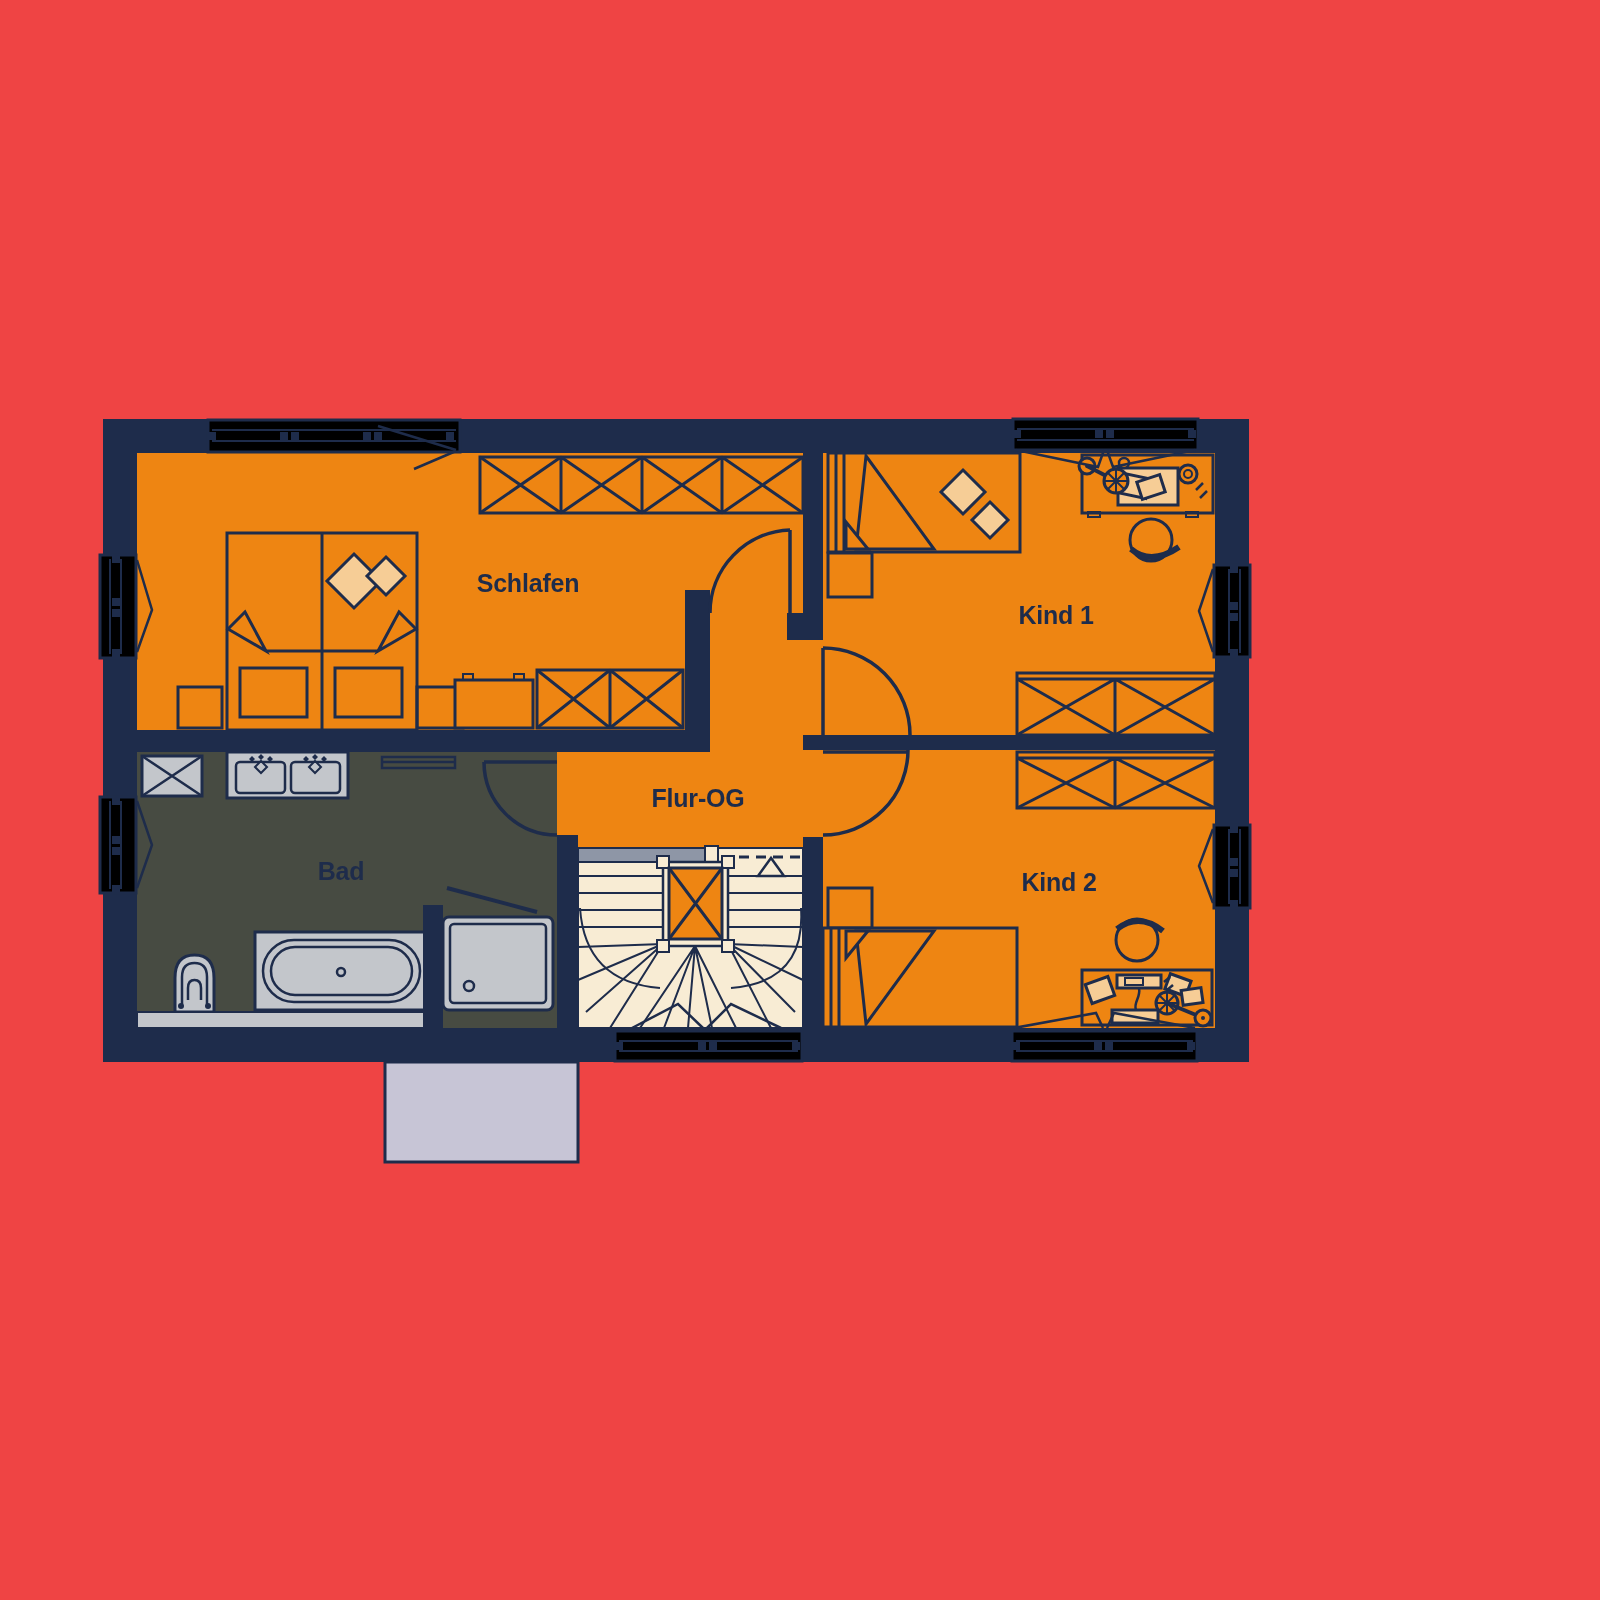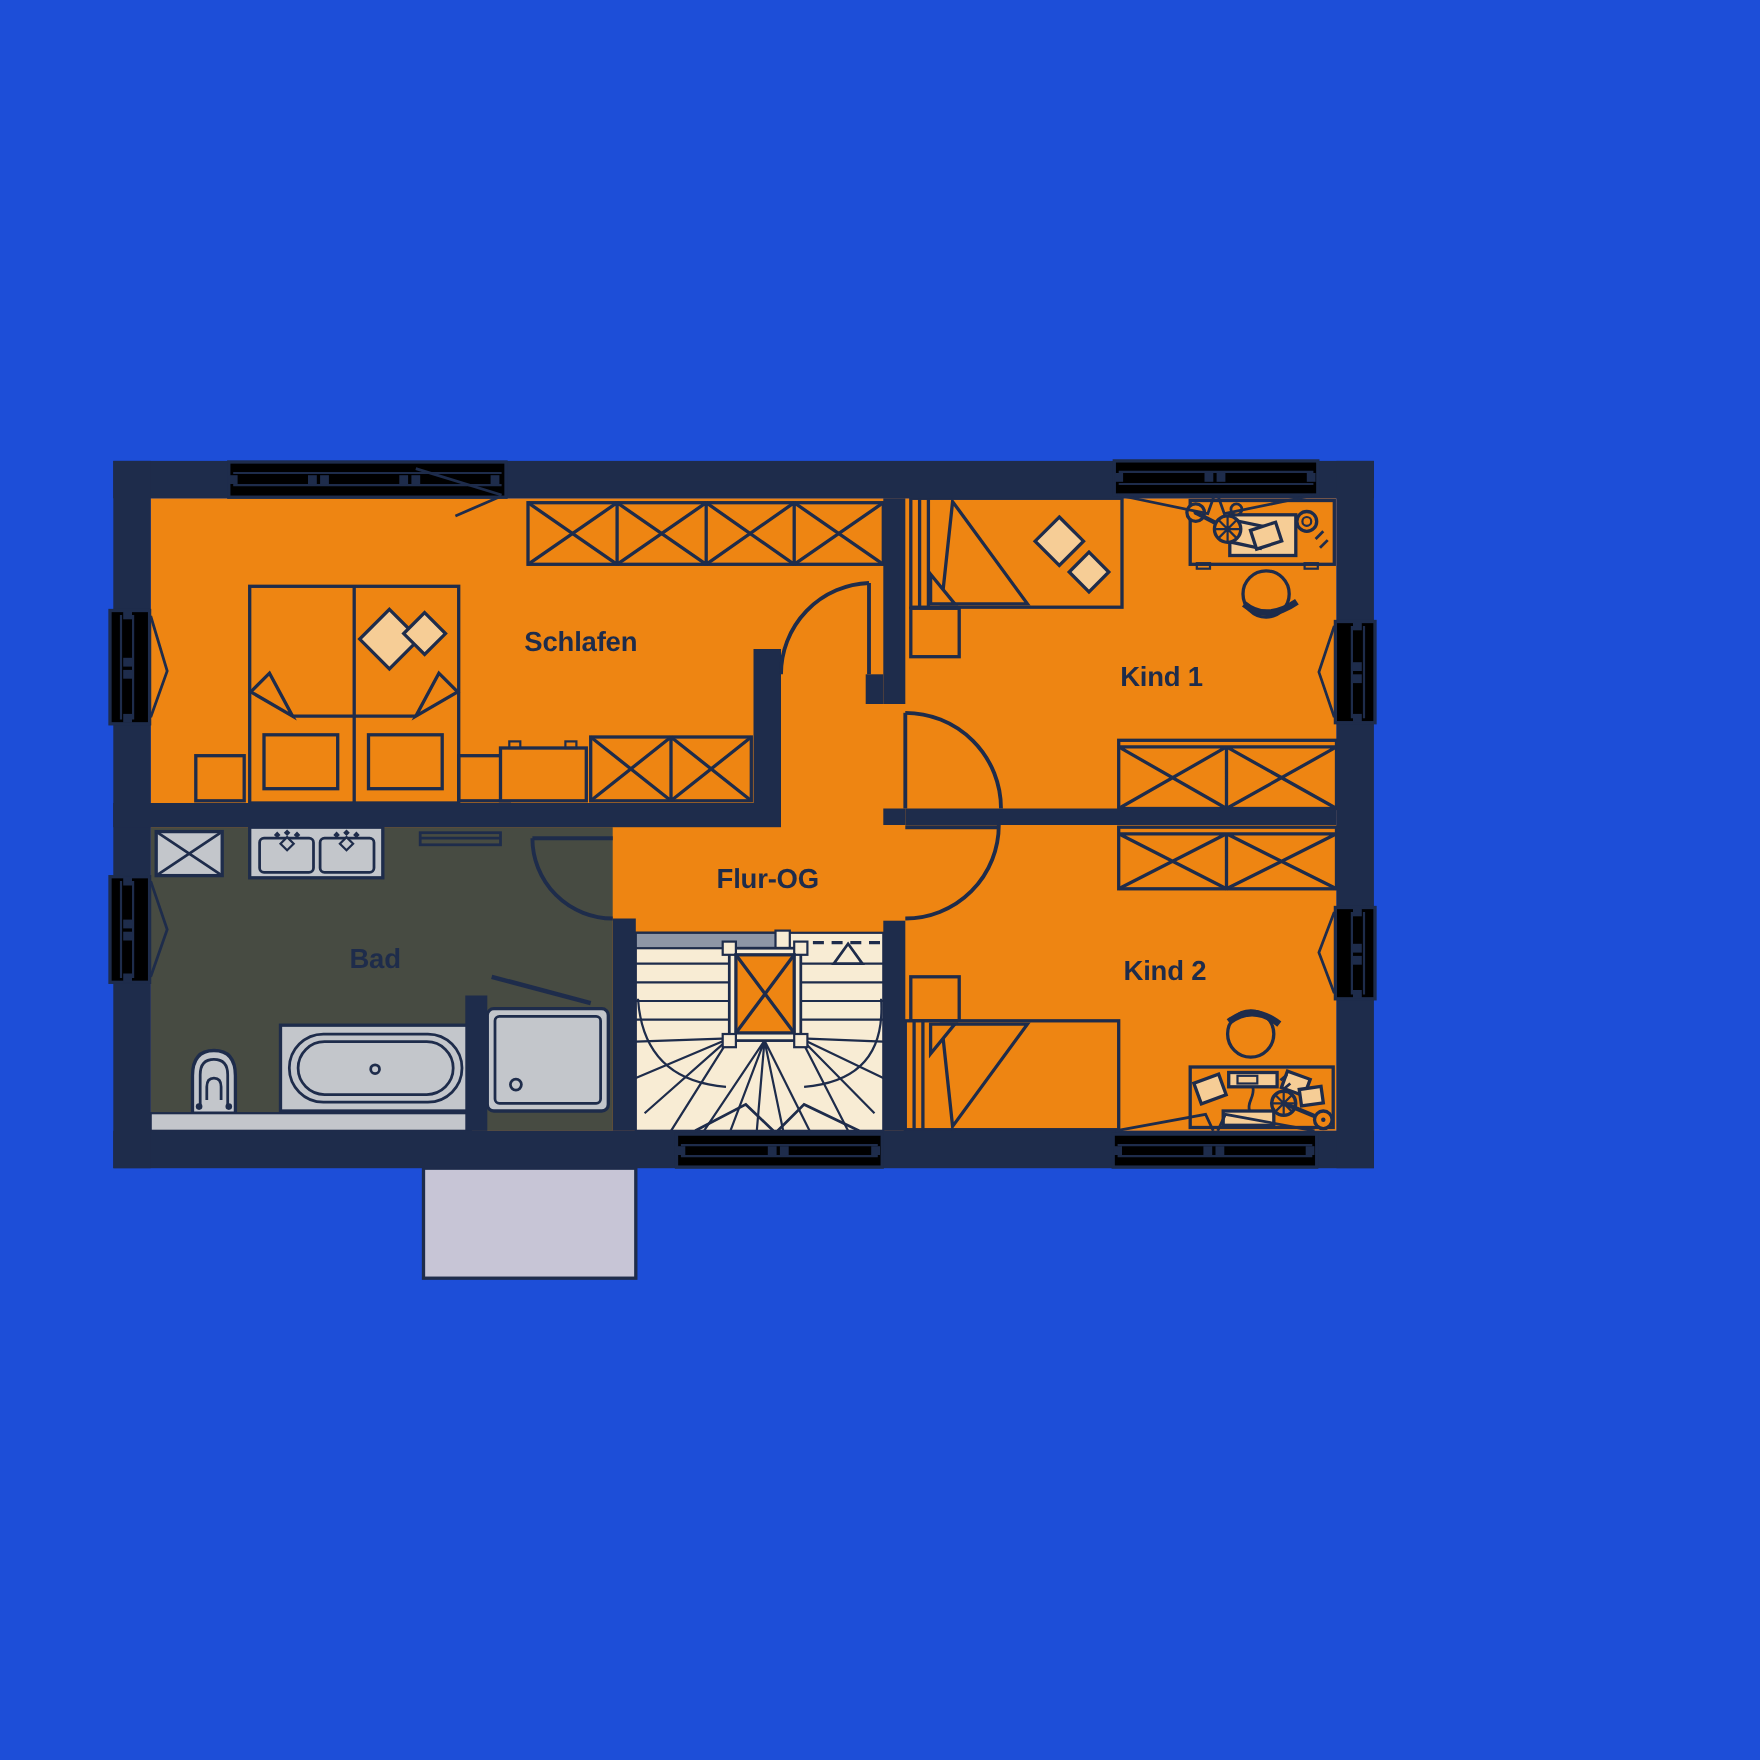--- a/index.html
+++ b/index.html
@@ -1,16 +1,16 @@
 <!DOCTYPE html>
 <html><head>
 <meta charset="utf-8">
 <style>
   html,body{margin:0;padding:0;background:#000;}
-  .stage{position:relative;width:1600px;height:1600px;background:#1d4ed8;overflow:hidden;
+  .stage{position:relative;width:1600px;height:1600px;background:#ef4444;overflow:hidden;
          font-family:"Liberation Sans", sans-serif;}
   svg{position:absolute;left:0;top:0;}
   .room-label{fill:#1E2C4B;font-family:"Liberation Sans",sans-serif;font-weight:600;
               font-size:25px;letter-spacing:-0.2px;}
 </style>
 </head>
 <body>
 
 <div class="stage">
 <svg width="1600" height="1600" viewBox="0 0 1600 1600">

